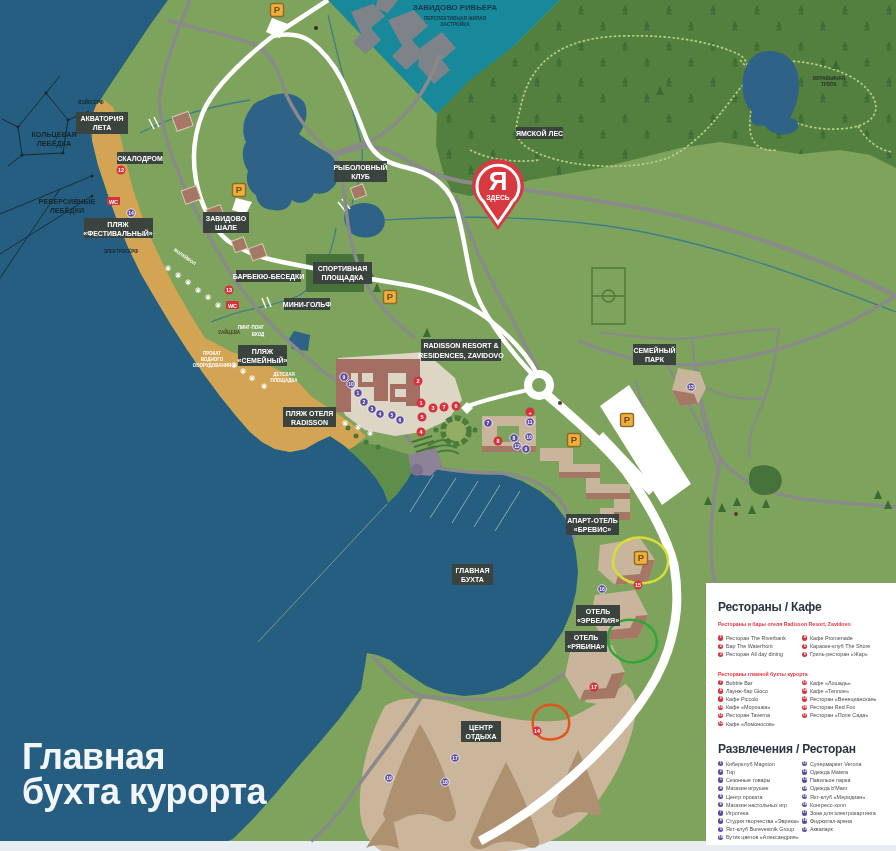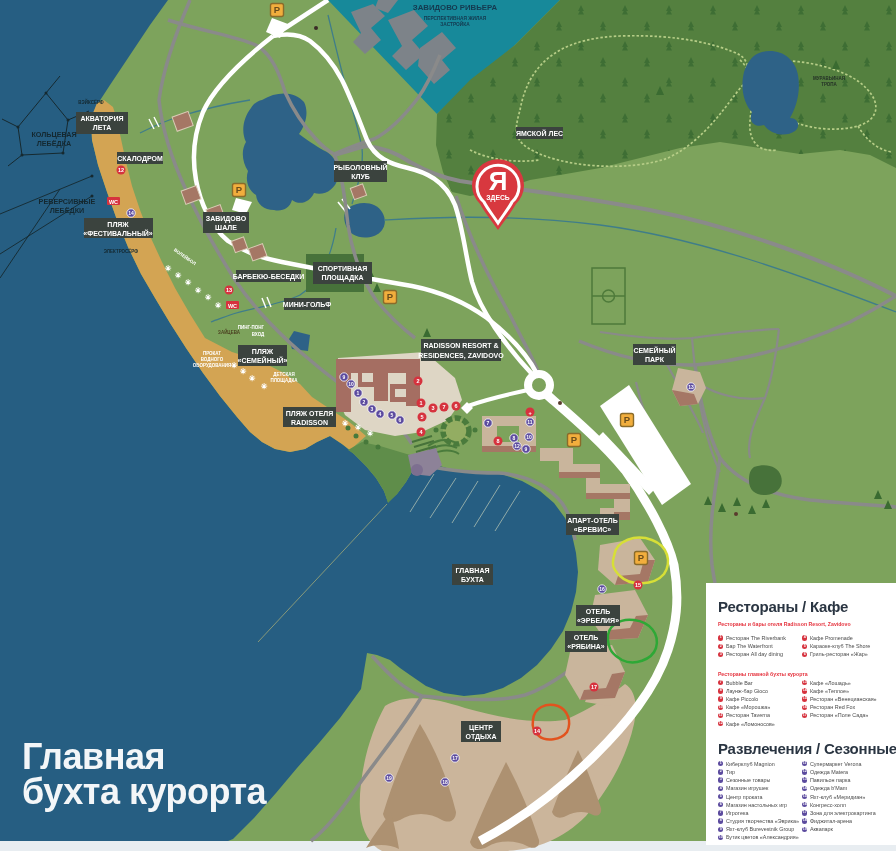--- a/index.html
+++ b/index.html
@@ -1,20 +1,20 @@
 <!DOCTYPE html>
 <html><head>
 <meta charset="utf-8">
 <style>
   html,body{margin:0;padding:0;background:#e8edf1;}
   #wrap{position:relative;width:896px;height:851px;overflow:hidden;font-family:"Liberation Sans",sans-serif;}
   svg{position:absolute;left:0;top:0;}
   #title{position:absolute;left:22px;top:739px;color:#f3f6f8;font-weight:bold;font-size:36px;line-height:35px;letter-spacing:-0.5px;}
   #legend{position:absolute;left:706px;top:583px;width:190px;height:262px;background:#ffffff;}
-  .lh{color:#2a3542;font-weight:bold;font-size:15px;line-height:14px;letter-spacing:-0.2px;margin:0 0 0 12px;white-space:nowrap;}
+  .lh{color:#2a3542;font-weight:bold;font-size:12px;line-height:14px;letter-spacing:-0.2px;margin:0 0 0 12px;white-space:nowrap;}
   .sub{color:#e5333e;font-weight:bold;font-size:5.2px;line-height:7px;margin:0 0 0 12px;white-space:nowrap;}
   .cols{display:flex;margin-left:12px;}
   .col{width:84px;}
   .it{display:flex;align-items:center;height:8.2px;font-size:5.4px;color:#4a4a4a;white-space:nowrap;}
   .dot{flex:0 0 auto;width:5.4px;height:5.4px;border-radius:50%;margin-right:2.5px;color:#fff;font-size:3.6px;font-weight:bold;text-align:center;line-height:5.6px;}
   .rd{background:#d6323e;}
   .pd{background:#5b4a9e;}
 </style>
 </head>
 <body>
@@ -669,21 +669,21 @@
     </div>
     <div class="col">
       <div class="it"><span class="dot rd">13</span>Кафе «Лошадь»</div>
       <div class="it"><span class="dot rd">14</span>Кафе «Теплое»</div>
       <div class="it"><span class="dot rd">15</span>Ресторан «Венецианская»</div>
       <div class="it"><span class="dot rd">16</span>Ресторан Red Fox</div>
       <div class="it"><span class="dot rd">17</span>Ресторан «Поле Сада»</div>
     </div>
   </div>
   <div style="height:14px"></div>
-  <div class="lh">Развлечения / Сезонные</div>
+  <div class="lh">Развлечения / Ресторан</div>
   <div style="height:4px"></div>
   <div class="cols">
     <div class="col">
       <div class="it"><span class="dot pd">1</span>Киберклуб Magnion</div>
       <div class="it"><span class="dot pd">2</span>Тир</div>
       <div class="it"><span class="dot pd">3</span>Сезонные товары</div>
       <div class="it"><span class="dot pd">4</span>Магазин игрушек</div>
       <div class="it"><span class="dot pd">5</span>Центр проката</div>
       <div class="it"><span class="dot pd">6</span>Магазин настольных игр</div>
       <div class="it"><span class="dot pd">7</span>Игротека</div>

